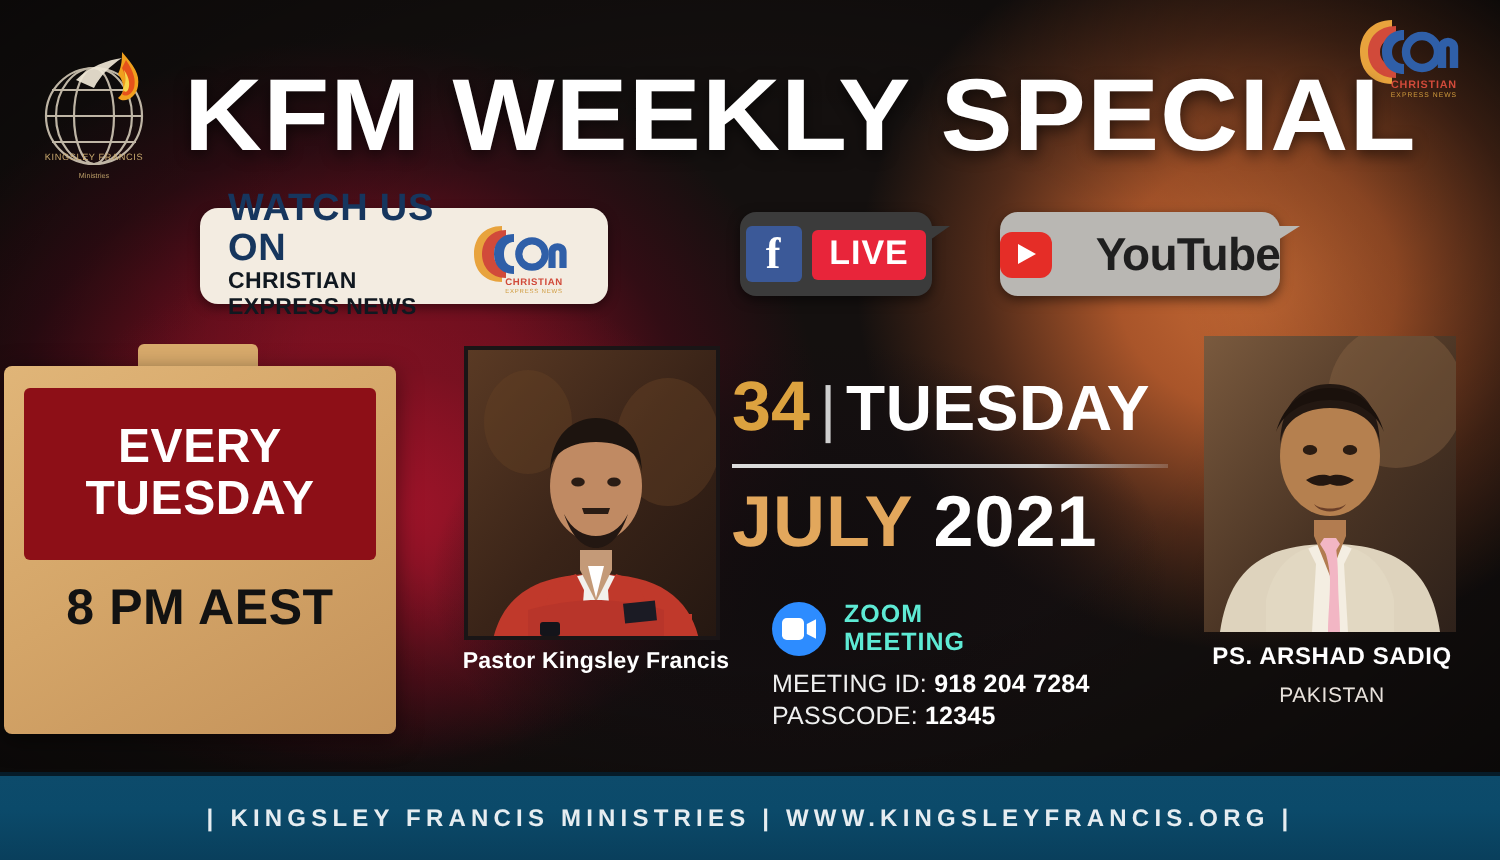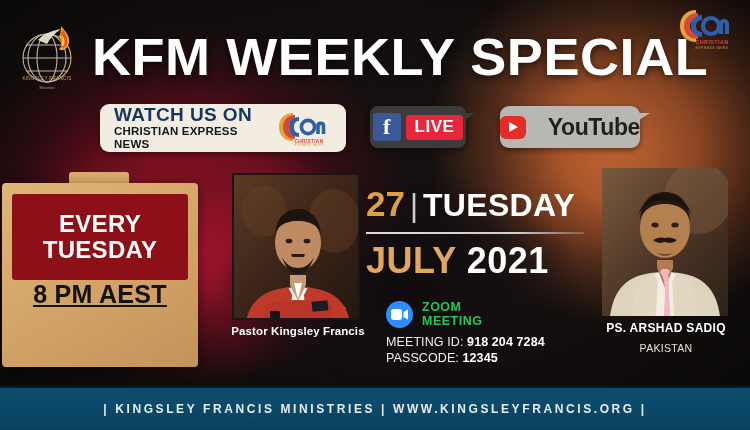--- a/index.html
+++ b/index.html
@@ -35,21 +35,21 @@
     display:flex;align-items:center;}
   .title span{
     font-family:"Liberation Sans", sans-serif;
     font-size:51px;font-weight:bold;color:#ffffff;letter-spacing:.5px;
     transform:scaleX(1.06);transform-origin:left center;
     text-shadow:0 2px 7px rgba(0,0,0,.6);line-height:1;white-space:nowrap;}
 
   
   .badge-row{position:absolute;left:0;top:102px;width:750px;height:56px;}
 
-  .watch-badge{position:absolute;left:100px;top:2px;width:246px;height:48px;
+  .watch-badge{position:absolute;left:100px;top:2px;width:204px;height:48px;
     background:#f3ece1;border-radius:9px;display:flex;align-items:center;
     padding:0 8px 0 14px;box-shadow:0 2px 6px rgba(0,0,0,.45);}
   .watch-txt{flex:1;}
   .watch-l1{font-size:19px;font-weight:bold;color:#16365e;letter-spacing:.4px;line-height:1.05;}
   .watch-l2{font-size:11.5px;font-weight:bold;color:#101820;letter-spacing:.2px;line-height:1.1;}
   .watch-badge .cen-sm{width:62px;height:38px;flex:0 0 62px;}
 
   .fb-badge{position:absolute;left:370px;top:4px;width:96px;height:42px;
     background:#3b3b3b;border-radius:8px;display:flex;align-items:center;
     justify-content:center;gap:5px;box-shadow:0 2px 6px rgba(0,0,0,.5);}
@@ -76,21 +76,21 @@
   .plaque-tab{position:absolute;left:69px;top:172px;width:60px;height:12px;
     background:#d9ab6c;border-radius:3px 3px 0 0;}
   .plaque{position:absolute;left:2px;top:183px;width:196px;height:184px;
     background:linear-gradient(150deg,#e0b578 0%,#d4a568 48%,#c4925a 100%);
     border-radius:4px;box-shadow:0 3px 12px rgba(0,0,0,.5);
     padding:11px 10px 8px;}
   .plaque-inner{background:#8d0f17;border-radius:3px;height:86px;
     display:flex;flex-direction:column;align-items:center;justify-content:center;}
   .plaque-inner div{font-size:24px;font-weight:bold;color:#fff;line-height:1.08;letter-spacing:.3px;}
   .plaque-time{text-align:center;font-size:25px;font-weight:bold;color:#121212;
-    letter-spacing:.3px;text-decoration:underline;}
+    margin-top:10px;letter-spacing:.3px;}
 
   
   .photo1{position:absolute;left:232px;top:173px;width:128px;height:147px;
     border:2px solid #1a1516;overflow:hidden;background:#2a1d18;}
   .name1{position:absolute;left:214px;top:325px;width:168px;text-align:center;
     font-size:11.5px;font-weight:bold;color:#fff;letter-spacing:.1px;}
 
   
   .date-blk{position:absolute;left:366px;top:186px;width:222px;}
   .date-r1{display:flex;align-items:baseline;gap:5px;}
@@ -102,21 +102,21 @@
   .date-r2{display:flex;align-items:baseline;gap:10px;}
   .d-mon{font-size:36px;font-weight:bold;color:#e2a75c;letter-spacing:.5px;line-height:1;}
   .d-yr{font-size:36px;font-weight:bold;color:#fff;letter-spacing:.5px;line-height:1;}
 
   
   .zoom-blk{position:absolute;left:386px;top:300px;width:230px;}
   .zoom-head{display:flex;align-items:center;gap:9px;}
   .zoom-ic{width:27px;height:27px;border-radius:50%;background:#2d8cff;
     display:flex;align-items:center;justify-content:center;flex:0 0 27px;}
   .zoom-ic svg{display:block;}
-  .zoom-lbl div{font-size:12.5px;font-weight:bold;color:#22c55e;line-height:1.12;letter-spacing:.5px;}
+  .zoom-lbl div{font-size:12.5px;font-weight:bold;color:#5eead4;line-height:1.12;letter-spacing:.5px;}
   .zoom-line{font-size:12.5px;color:#efefef;letter-spacing:.1px;margin-top:2px;}
   .zoom-line b{color:#fff;font-weight:bold;}
   .zoom-blk .zl-first{margin-top:7px;}
 
   
   .photo2{position:absolute;left:602px;top:168px;width:126px;height:148px;
     overflow:hidden;background:#3a2a22;}
   .name2{position:absolute;left:586px;top:321px;width:160px;text-align:center;}
   .name2 .n2a{font-size:12px;font-weight:bold;color:#fff;letter-spacing:.3px;}
   .name2 .n2b{font-size:10.5px;color:#e8e2dc;letter-spacing:.3px;margin-top:7px;}
@@ -243,21 +243,21 @@
       <rect x="28" y="132" width="84" height="15" fill="#c0392b"></rect>
       <path d="M30 130 C44 126 58 125 64 125 C70 125 84 126 98 130 L98 147 L30 147 Z" fill="#b8352a"></path>
       <rect x="78" y="126" width="16" height="10" fill="#1b1b24" transform="rotate(-6 86 131)"></rect>
       <rect x="36" y="136" width="10" height="7" rx="1.5" fill="#14141a"></rect>
     </svg>
   </div>
   <div class="name1">Pastor Kingsley Francis</div>
 
   <div class="date-blk">
     <div class="date-r1">
-      <span class="d-num">27</span>
+      <span class="d-num">34</span>
       <span class="d-bar">|</span>
       <span class="d-day">TUESDAY</span>
     </div>
     <div class="date-rule"></div>
     <div class="date-r2">
       <span class="d-mon">JULY</span>
       <span class="d-yr">2021</span>
     </div>
   </div>
 

